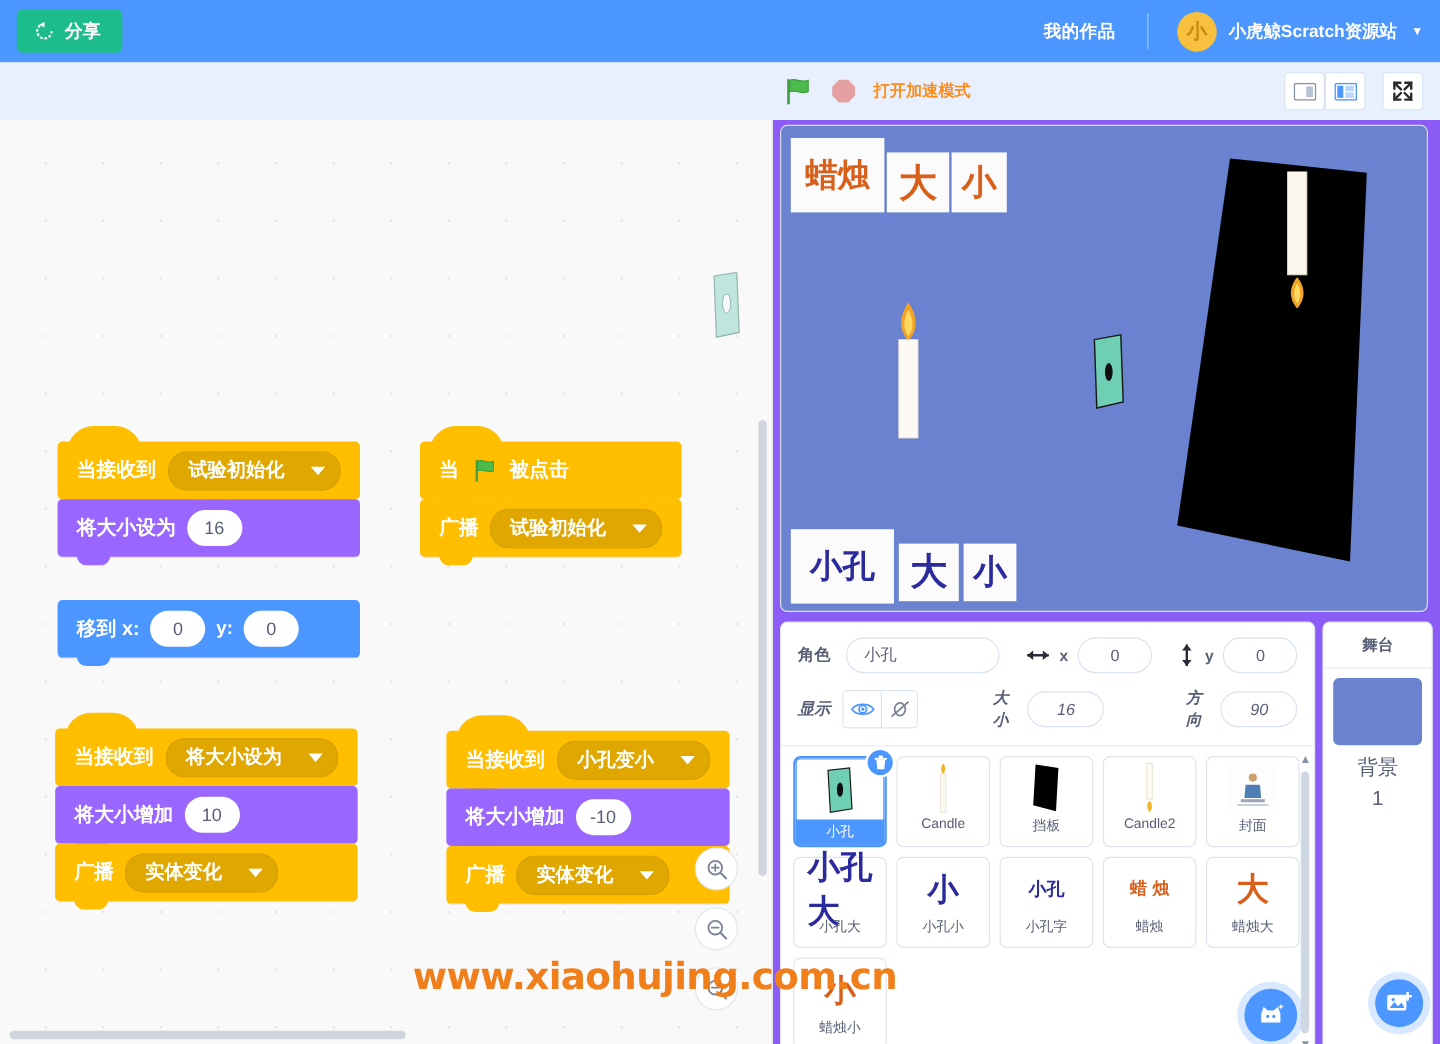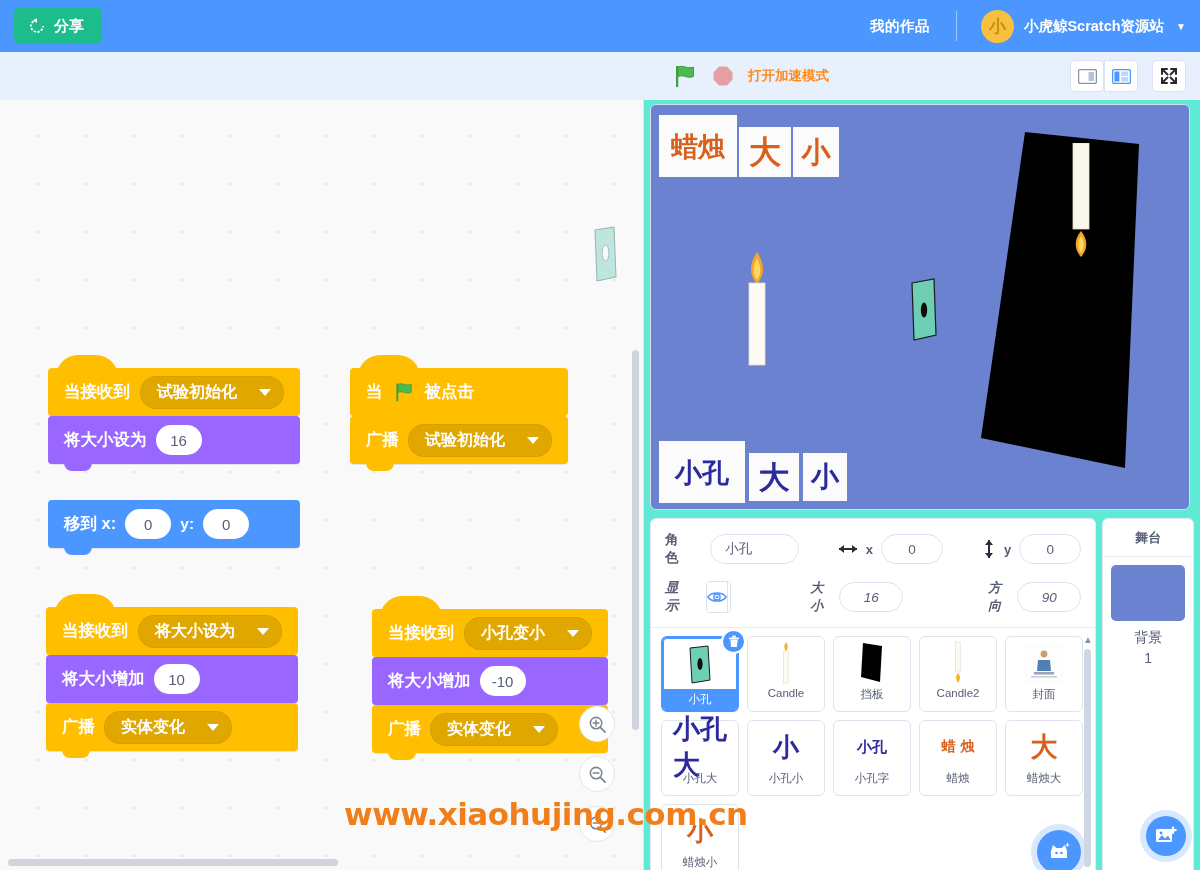--- a/index.html
+++ b/index.html
@@ -51,21 +51,21 @@
   }
   .account-name { color:#fff; font-size:14.5px; font-weight:bold; }
   .caret { color:#fff; font-size:10px; margin-left:2px; }
 
   
   .controlbar {
     height: 48px; background: #e8f0fe;
     display:flex; align-items:center; position: relative;
   }
   .ctrl-left {
-    position:absolute; left: 672px; display:flex; align-items:center; gap: 14px;
+    position:absolute; left: 652px; display:flex; align-items:center; gap: 14px;
   }
   .flag-btn, .stop-btn { cursor:pointer; display:block; }
   .turbo-label { color:#ff8c1a; font-size:13.5px; font-weight:bold; cursor:pointer;}
   .ctrl-right {
     position:absolute; right: 14px; display:flex; align-items:center; gap: 8px;
   }
   .layout-btn {
     width: 34px; height: 32px; background:#fff; border:1px solid #d9e3f2;
     border-radius: 4px; display:flex; align-items:center; justify-content:center;
     cursor:pointer;
@@ -156,21 +156,21 @@
   .ws-scroll-h {
     position:absolute; left: 8px; bottom: 4px; height:7px; width: 330px;
     background:#cfd4dd; border-radius:4px;
   }
   .ws-scroll-v {
     position:absolute; right: 4px; top: 250px; width:7px; height: 380px;
     background:#cfd4dd; border-radius:4px;
   }
 
   
-  .rightpane { width: 556px; display:flex; flex-direction:column; background:#5eead4; }
+  .rightpane { width: 556px; display:flex; flex-direction:column; background:#8b5cf6; }
   .stage-wrap { padding: 4px 6px 0 6px; }
   .stage {
     width: 540px; height: 406px; background:#6a82cf;
     border-radius: 6px; position:relative; overflow:hidden;
     border: 1px solid #d6deec;
   }
   .txt-sprite {
     position:absolute; background:#fbfbfb;
     display:flex; align-items:center; justify-content:center;
     font-weight:bold; font-family:"DejaVu Sans", sans-serif;
@@ -180,21 +180,21 @@
   
   .lower { display:flex; flex: 1; gap:0; padding: 8px 6px 6px 6px; }
   .sprite-area {
     width: 448px; background:#fff; border-radius: 6px;
     display:flex; flex-direction:column; overflow:hidden;
     border:1px solid #e2e8f4;
   }
   .sprite-info {
     padding: 12px 14px 10px 14px; border-bottom: 1px solid #e6ebf4;
   }
-  .si-row { display:flex; align-items:center; gap: 27px; margin-bottom: 12px; }
+  .si-row { display:flex; align-items:center; gap: 10px; margin-bottom: 12px; }
   .si-row:last-child{ margin-bottom:2px;font-style:italic; }
   .si-label { color:#575e75; font-size:13.5px; font-weight:bold; width: 34px; }
   .si-input {
     border:1px solid #d9e3f2; border-radius: 16px; height: 30px;
     display:flex; align-items:center; padding: 0 14px;
     font-size:13.5px; color:#575e75; background:#fff;
   }
   .si-input.name { width: 140px; }
   .si-input.num  { width: 62px; justify-content:center; }
   .si-axis { display:flex; align-items:center; gap:8px; margin-left: 12px;}
@@ -249,21 +249,21 @@
   .stage-pane {
     width: 92px; margin-left: 6px; background:#fff; border-radius:6px;
     border:1px solid #e2e8f4; display:flex; flex-direction:column; overflow:hidden;
   }
   .sp-header {
     text-align:center; font-size:13px; color:#575e75; padding: 10px 0 9px 0;
     border-bottom:1px solid #e6ebf4; font-weight:bold;
   }
   .bd-item { padding: 8px 8px 0 8px; cursor:pointer; }
   .bd-thumb { width:74px; height:56px; background:#6a82cf; border-radius:5px; }
-  .bd-label { text-align:center; font-size:14px; color:#575e75; margin-top:6px; line-height:1.5; }
+  .bd-label { text-align:center; font-size:17px; color:#575e75; margin-top:6px; line-height:1.5; }
   .add-backdrop {
     position:absolute; right: 14px; bottom: 14px;
     width: 40px; height:40px; border-radius:50%; background:#4c97ff;
     display:flex; align-items:center; justify-content:center; cursor:pointer;
     box-shadow: 0 0 0 6px rgba(76,151,255,.22);
   }
 
   .watermark {
     position:absolute; left: 344px; top: 796px; z-index: 40;
     font-size: 31px; font-weight: bold; color:#f07e1a;

